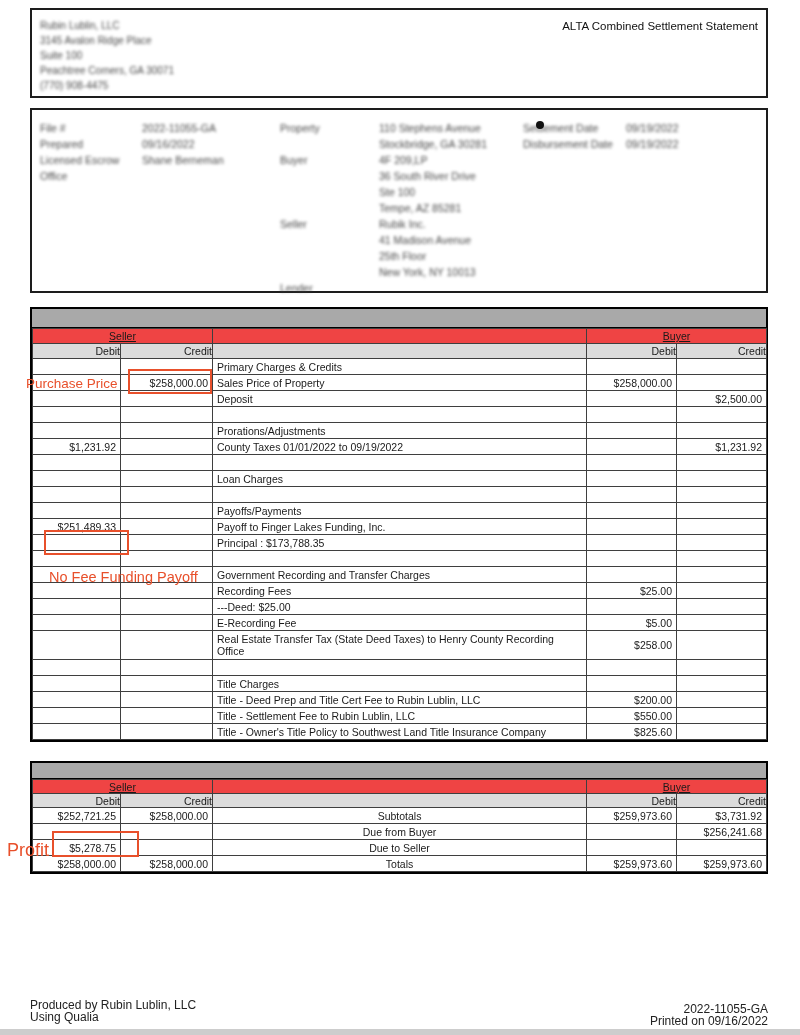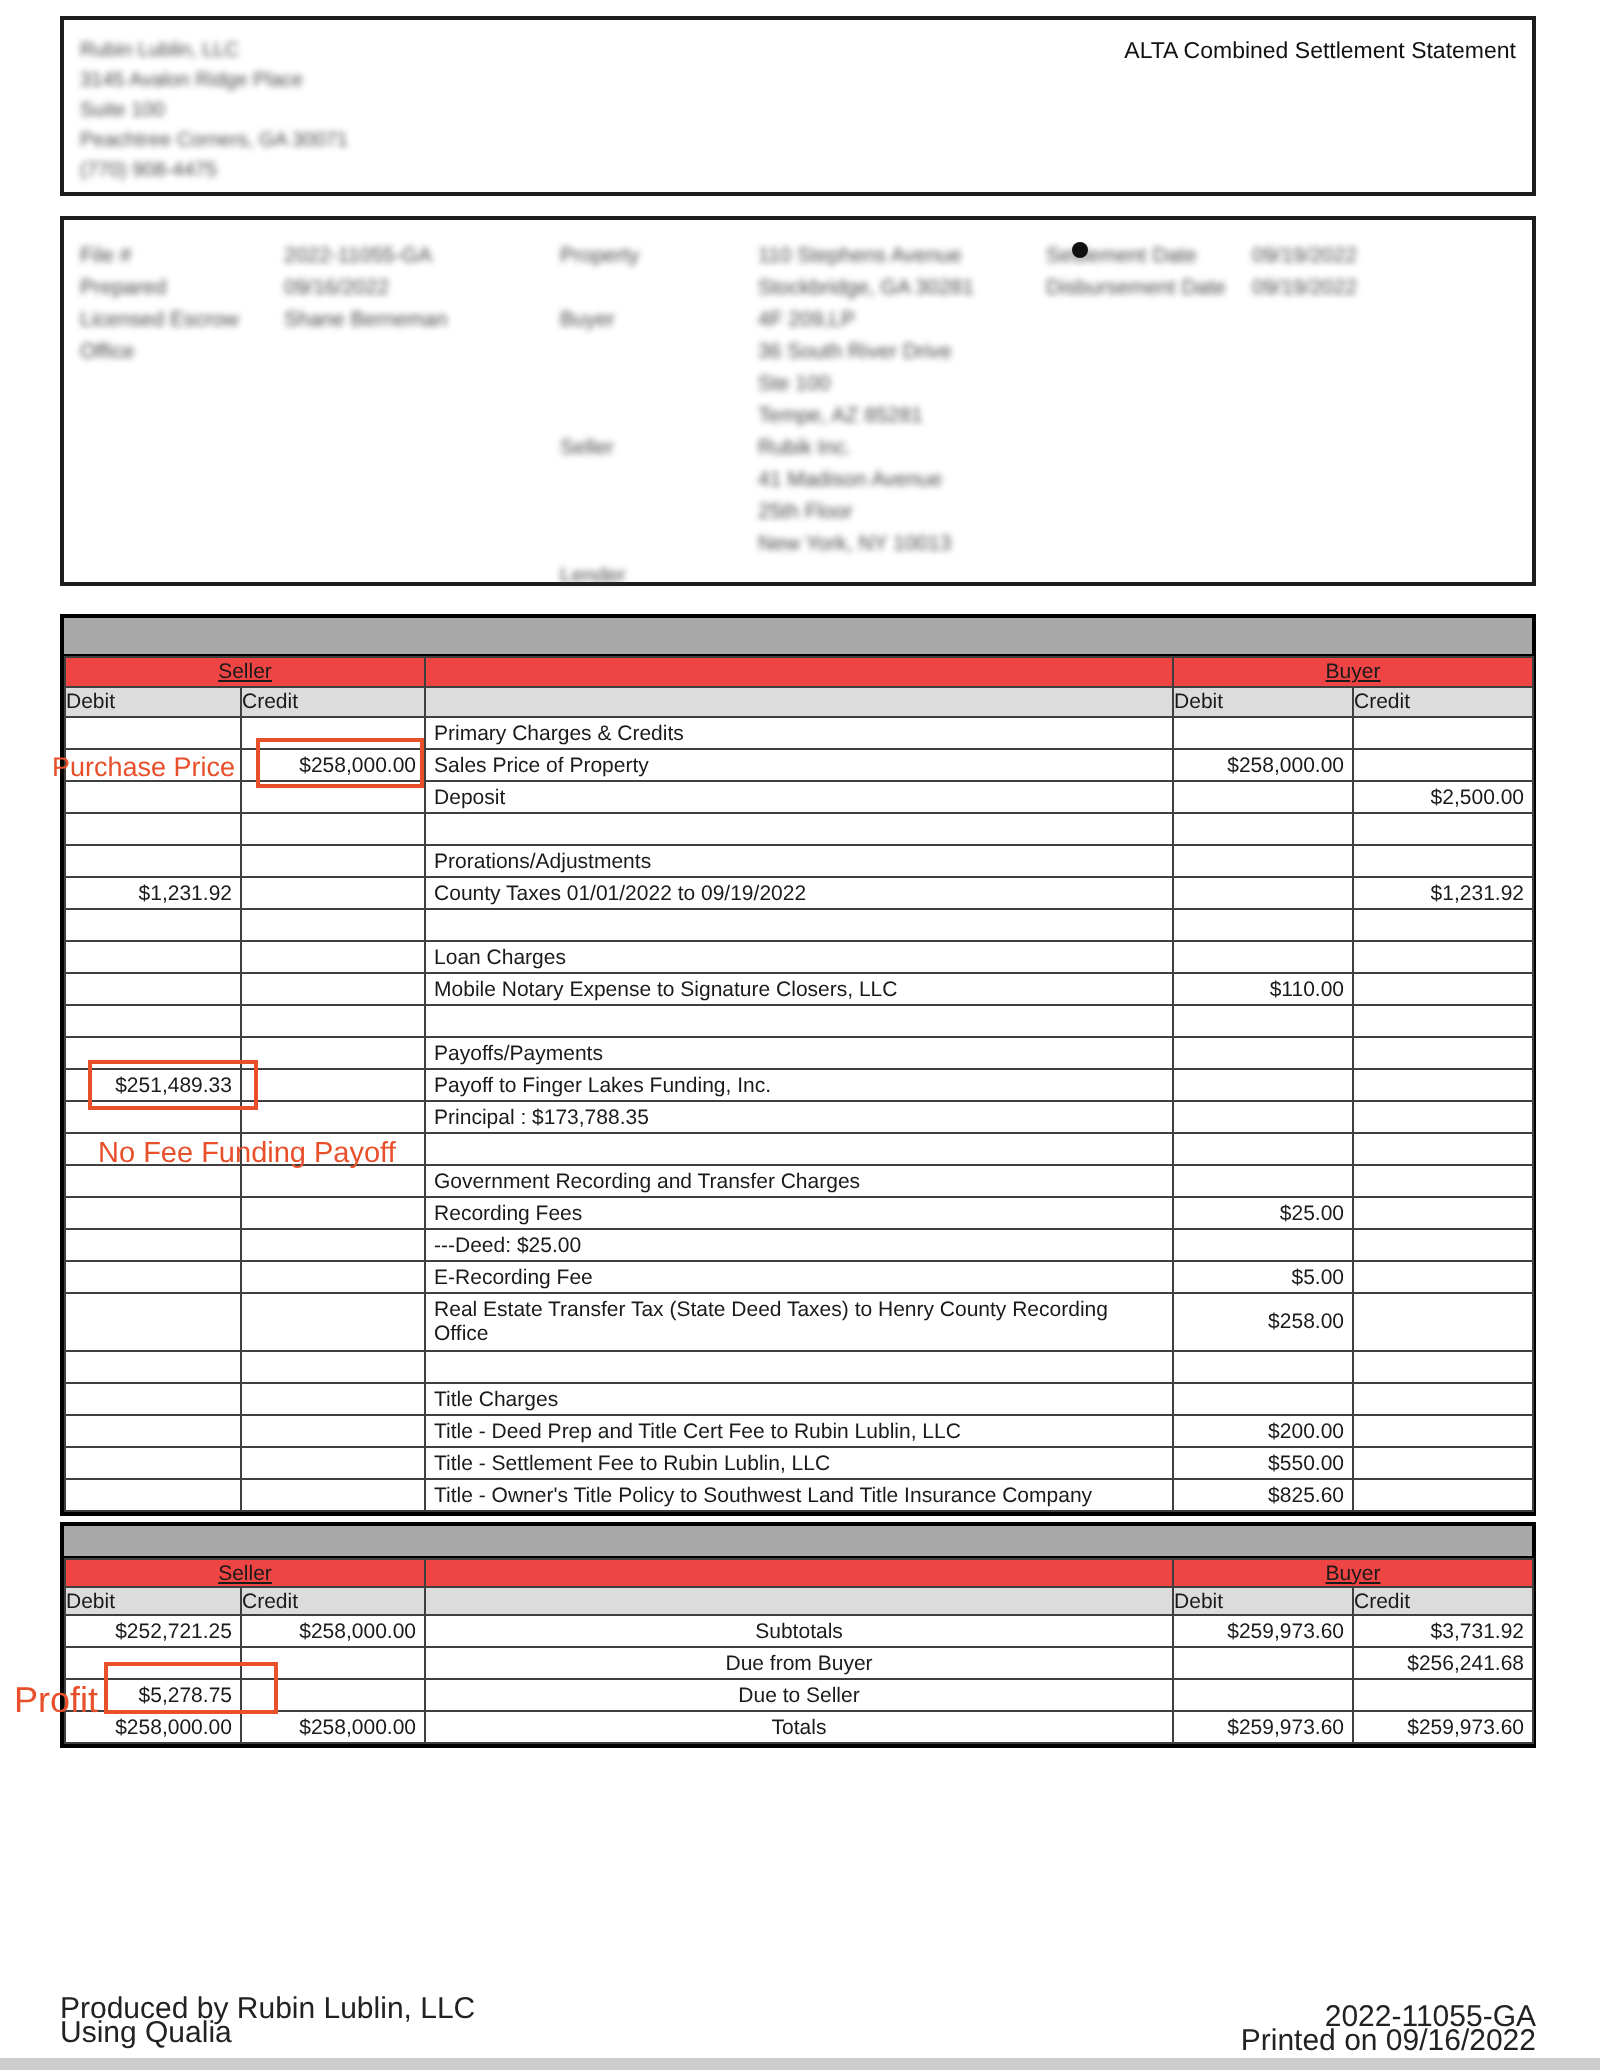--- a/index.html
+++ b/index.html
@@ -29,41 +29,41 @@
   .stmt { left:30px; border:2px solid #000; background:#fff; }
   .stmt-main { top:307px; width:738px; }
   .stmt-sum  { top:761px; width:738px; }
   .graybar { height:19px; background:#a9a9a9; border-bottom:1px solid #000; }
   .stmt-sum .graybar { height:16px; }
   table { width:100%; border-collapse:collapse; table-layout:fixed; font-size:10.5px; }
   col.c-sd { width:88px; } col.c-sc { width:92px; } col.c-d { width:374px; }
   col.c-bd { width:90px; } col.c-bc { width:90px; }
   th, td { border:1px solid #3f3f3f; font-weight:400; overflow:hidden; }
   tr.hdr-group th { height:14px; background:#ef4444; text-align:center; font-size:10.5px;text-decoration:underline; }
-  tr.hdr-cols  th { height:14px; background:#dcdcdc; text-align:left; }
+  tr.hdr-cols  th { height:14px; background:#dcdcdc; text-align:right; }
   .stmt-main tr.hdr-group th, .stmt-main tr.hdr-cols th { height:15px; }
   td.num  { text-align:right; padding-right:4px; }
   td.desc { text-align:left;  padding:0 4px; }
   td.desc.ctr { text-align:center; }
   tbody tr { height:16px;margin-top:24px; }
   tbody tr.tall { height:28px; }
   tbody tr.tall td.desc { line-height:12px; padding-top:2px; padding-bottom:2px; }
 
   
   .ann { color:#e8502b; font-weight:500; white-space:nowrap; }
   .ann-box { border:2px solid #e8502b; background:transparent; }
   .ann-purchase { left:26px; top:376px; font-size:13.5px; }
   .box-purchase { left:128px; top:369px; width:84px; height:25px; }
   .box-payoff   { left:44px;  top:530px; width:85px; height:25px; }
   .ann-nofee    { left:49px;  top:569px; font-size:14.5px; }
   .ann-profit   { left:7px;   top:840px; font-size:18px; }
   .box-profit   { left:52px;  top:831px; width:87px; height:26px; }
 
   
-  .footer { font-size:15px; color:#222; line-height:12px; }
+  .footer { font-size:12px; color:#222; line-height:12px; }
   .f-left { left:30px; top:999px; }
   .f-center { left:0; top:1004px; width:800px; text-align:center;margin-top:44px; }
   .f-right { right:32px; top:1003px; text-align:right; }
   .bottom-strip { left:0; top:1029px; width:800px; height:6px; background:#cdcdcd; }
 </style>
 </head>
 <body>
 
 <div class="abs letterhead">
   <div class="lh-lines blur" id="lh-lines">
@@ -218,27 +218,20 @@
         <tr>
           <td class="num"></td>
           <td class="num"></td>
           <td class="desc">Loan Charges</td>
           <td class="num"></td>
           <td class="num"></td>
         </tr>
         <tr>
           <td class="num"></td>
           <td class="num"></td>
-          <td class="desc">Mobile Notary Expense to Signature Closers, LLC</td>
-          <td class="num">$110.00</td>
-          <td class="num"></td>
-        </tr>
-        <tr>
-          <td class="num"></td>
-          <td class="num"></td>
           <td class="desc"></td>
           <td class="num"></td>
           <td class="num"></td>
         </tr>
         <tr>
           <td class="num"></td>
           <td class="num"></td>
           <td class="desc">Payoffs/Payments</td>
           <td class="num"></td>
           <td class="num"></td>

